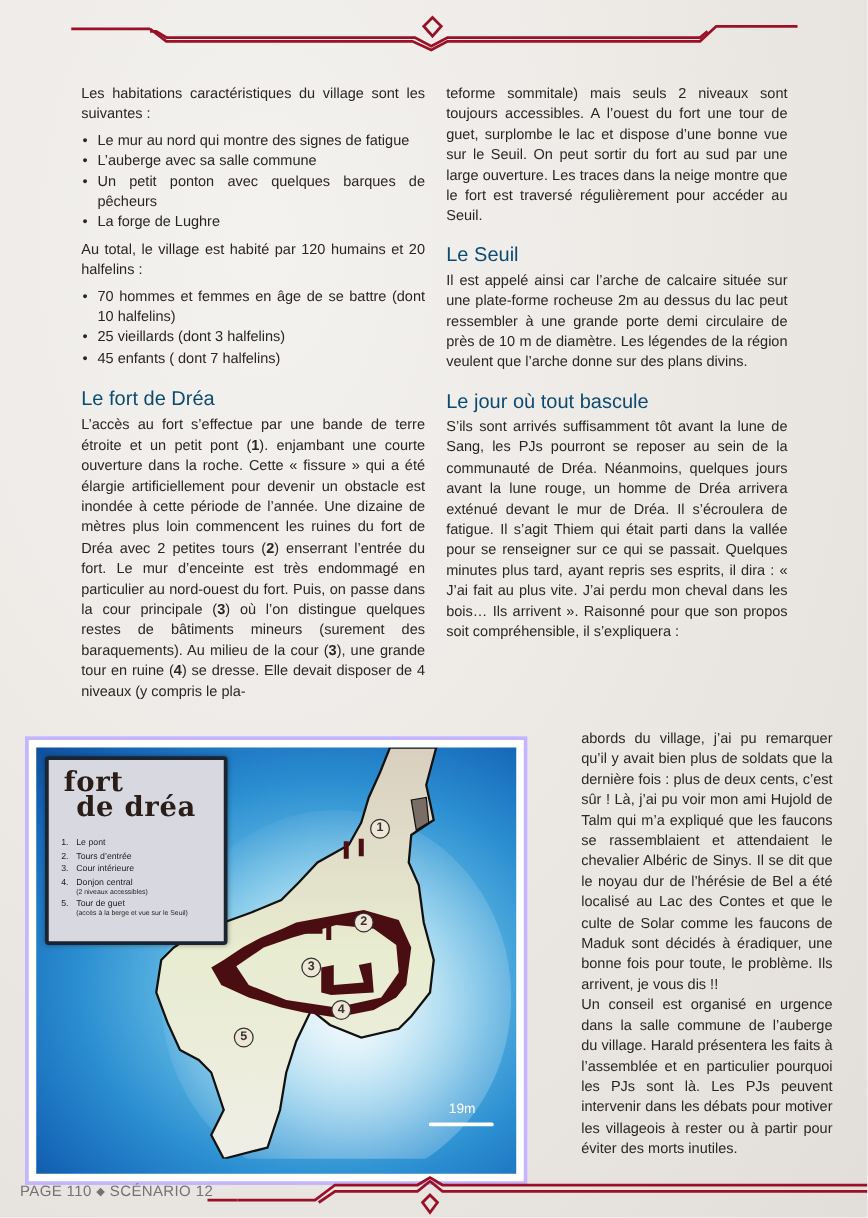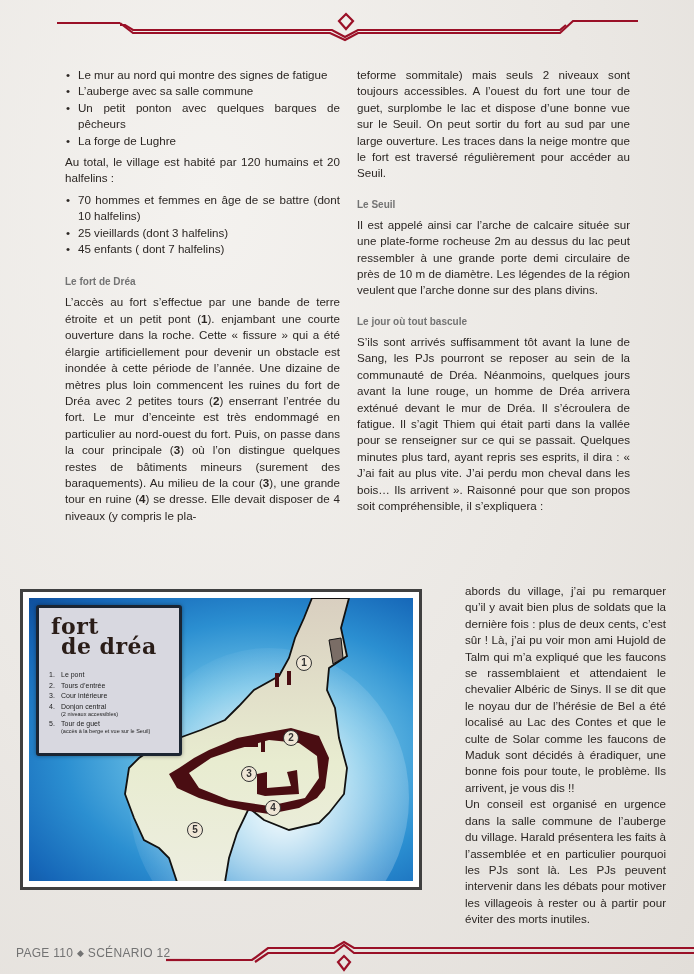--- a/index.html
+++ b/index.html
@@ -14,31 +14,31 @@
   .ornament-bottom { top:940px; height:34px; }
 
   .col { position:absolute; font-size:11.6px; line-height:16.4px; text-align:justify; }
   .col-left { left:65px; top:67px; width:275px; }
   .col-right { left:357px; top:67px; width:273px; }
   .col p { margin:0 0 5px 0; }
   .col ul { margin:0 0 5px 0; padding:0; list-style:none; }
   .col li { position:relative; padding-left:13px; text-align:justify; }
   .col li::before { content:"\2022"; position:absolute; left:1px; top:0; }
   .col h2 {
-    margin:14px 0 3px 0; font-size:10px; line-height:18px; font-weight:bold;
-    color:#737373;
+    margin:14px 0 3px 0; font-size:16px; line-height:18px; font-weight:normal;
+    color:#0c4a6e;
   }
   .col b { font-weight:bold; }
 
   .right-wrap { position:absolute; left:429px; top:583px; width:201px; font-size:11.6px; line-height:16.4px; text-align:justify;margin-left:36px; }
   .right-wrap p { margin:0; }
 
   .map-frame {
-    position:absolute; left:20px; top:589px; width:402px; height:301px;
-    border:3px solid #404040; box-sizing:border-box; background:#fff;
+    position:absolute; left:20px; top:589px; width:402px; height:359px;
+    border:3px solid #c4b5fd; box-sizing:border-box; background:#fff;
   }
   .map-inner { position:absolute; left:6px; top:6px; right:6px; bottom:6px; overflow:hidden;
     background: radial-gradient(ellipse at 60% 55%, #bfe3f3 0%, #6cc0e6 30%, #2b8fd1 60%, #1667b8 85%, #0f4f9c 100%);
   }
   .legend-box {
     position:absolute; left:7px; top:7px; width:140px; height:145px;
     background:#d8d8e0; border:3px solid #1b2532; border-radius:3px;
     box-shadow: 0 0 4px rgba(0,0,0,0.4);
   }
   .legend-title {
@@ -66,20 +66,21 @@
 <svg class="ornament ornament-top" viewBox="0 0 694 32">
   <g fill="none" stroke="#9a1027" stroke-width="2.2">
     <line x1="57" y1="13" x2="120" y2="13"></line>
     <polyline points="120,13 133,23 330,23 345,30 358,23 560,23 573,11 638,11"></polyline>
     <polyline points="120,15 125,15 133,20 332,20 345,27 358,20 560,20 566,15"></polyline>
     <path d="M346,4 L353,11 L346,19 L339,11 Z"></path>
   </g>
 </svg>
 
 <div class="col col-left">
+  <p>Les habitations caractéristiques du village sont les suivantes :</p>
   <ul>
     <li>Le mur au nord qui montre des signes de fatigue</li>
     <li>L’auberge avec sa salle commune</li>
     <li>Un petit ponton avec quelques barques de pêcheurs</li>
     <li>La forge de Lughre</li>
   </ul>
   <p>Au total, le village est habité par 120 humains et 20 halfelins :</p>
   <ul>
     <li>70 hommes et femmes en âge de se battre (dont 10 halfelins)</li>
     <li>25 vieillards (dont 3 halfelins)</li>

